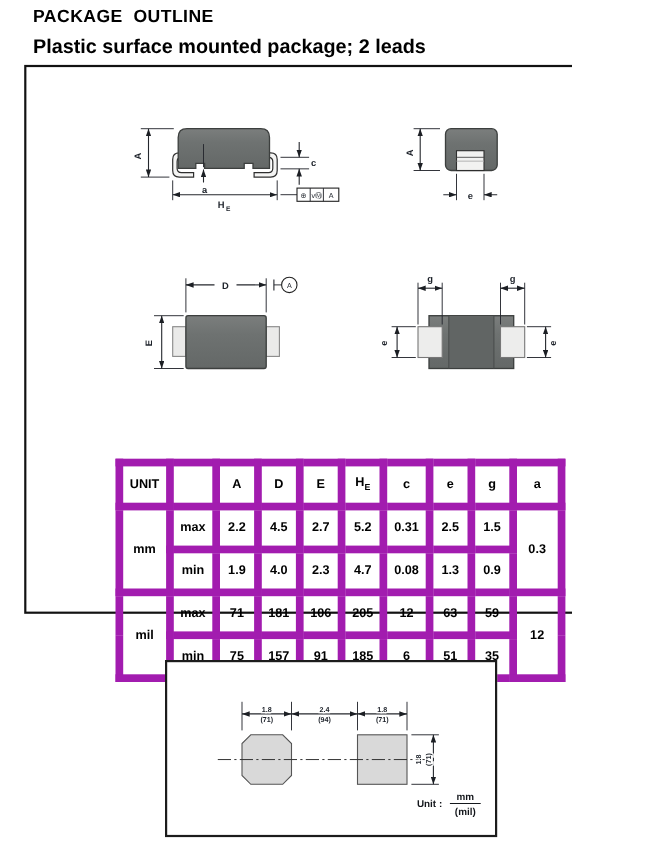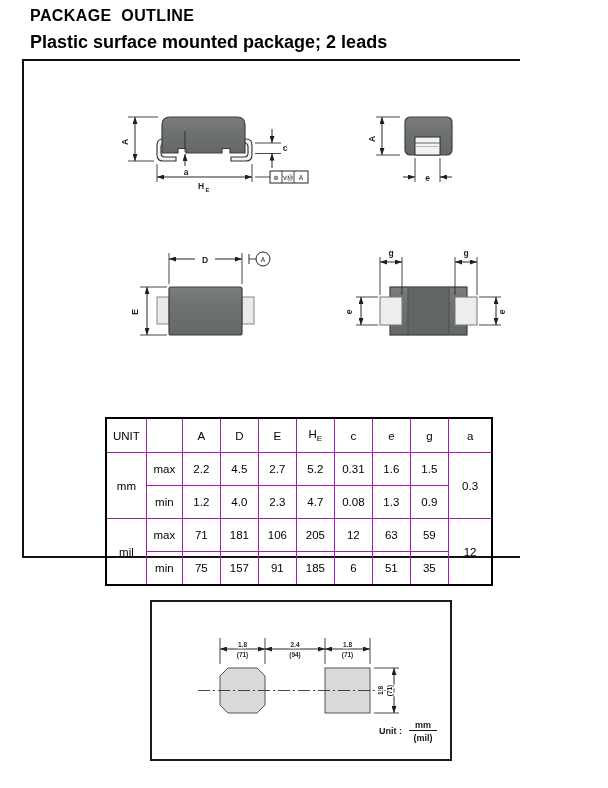--- a/index.html
+++ b/index.html
@@ -19,22 +19,22 @@
   svg text{font-family:"Liberation Sans",sans-serif;}
   .dim{stroke:#24272d;stroke-width:1;fill:none;}
   .thin{stroke:#24272d;stroke-width:.85;fill:none;}
   .dlabel{font-size:8.5px;font-weight:bold;fill:#1c2129;}
   .dsub{font-size:6px;font-weight:bold;fill:#1c2129;}
   .fcf{font-size:6.5px;fill:#1c2129;}
   .tiny{font-size:6.5px;font-weight:bold;fill:#1c2129;paint-order:stroke;stroke:#ffffff;stroke-width:2.4px;}
   .unit{font-size:9px;font-weight:bold;fill:#14171c;}
   table.dims{position:absolute;left:81px;top:356px;border-collapse:collapse;
              table-layout:fixed;font-size:11.5px;border:2px solid #000;}
-  table.dims td{border:1px solid #a21caf;text-align:center;vertical-align:middle;
-                padding:6px;height:20px;font-weight:normal;}
+  table.dims td{border:7px solid #a21caf;text-align:center;vertical-align:middle;
+                padding:6px;height:20px;font-weight:bold;}
   table.dims tr.hdr td{height:21px;}
   table.dims sub{font-size:8px;}
 </style>
 </head>
 <body>
 
 <div class="page">
 
   <div class="title">PACKAGE  OUTLINE</div>
   <div class="subtitle">Plastic surface mounted package; 2 leads</div>
@@ -183,27 +183,27 @@
         <td>a</td>
       </tr>
       <tr>
         <td rowspan="2">mm</td>
         <td>max</td>
         <td>2.2</td>
         <td>4.5</td>
         <td>2.7</td>
         <td>5.2</td>
         <td>0.31</td>
-        <td>1.6</td>
+        <td>2.5</td>
         <td>1.5</td>
         <td rowspan="2">0.3</td>
       </tr>
       <tr>
         <td>min</td>
-        <td>1.2</td>
+        <td>1.9</td>
         <td>4.0</td>
         <td>2.3</td>
         <td>4.7</td>
         <td>0.08</td>
         <td>1.3</td>
         <td>0.9</td>
       </tr>
       <tr>
         <td rowspan="2">mil</td>
         <td>max</td>

